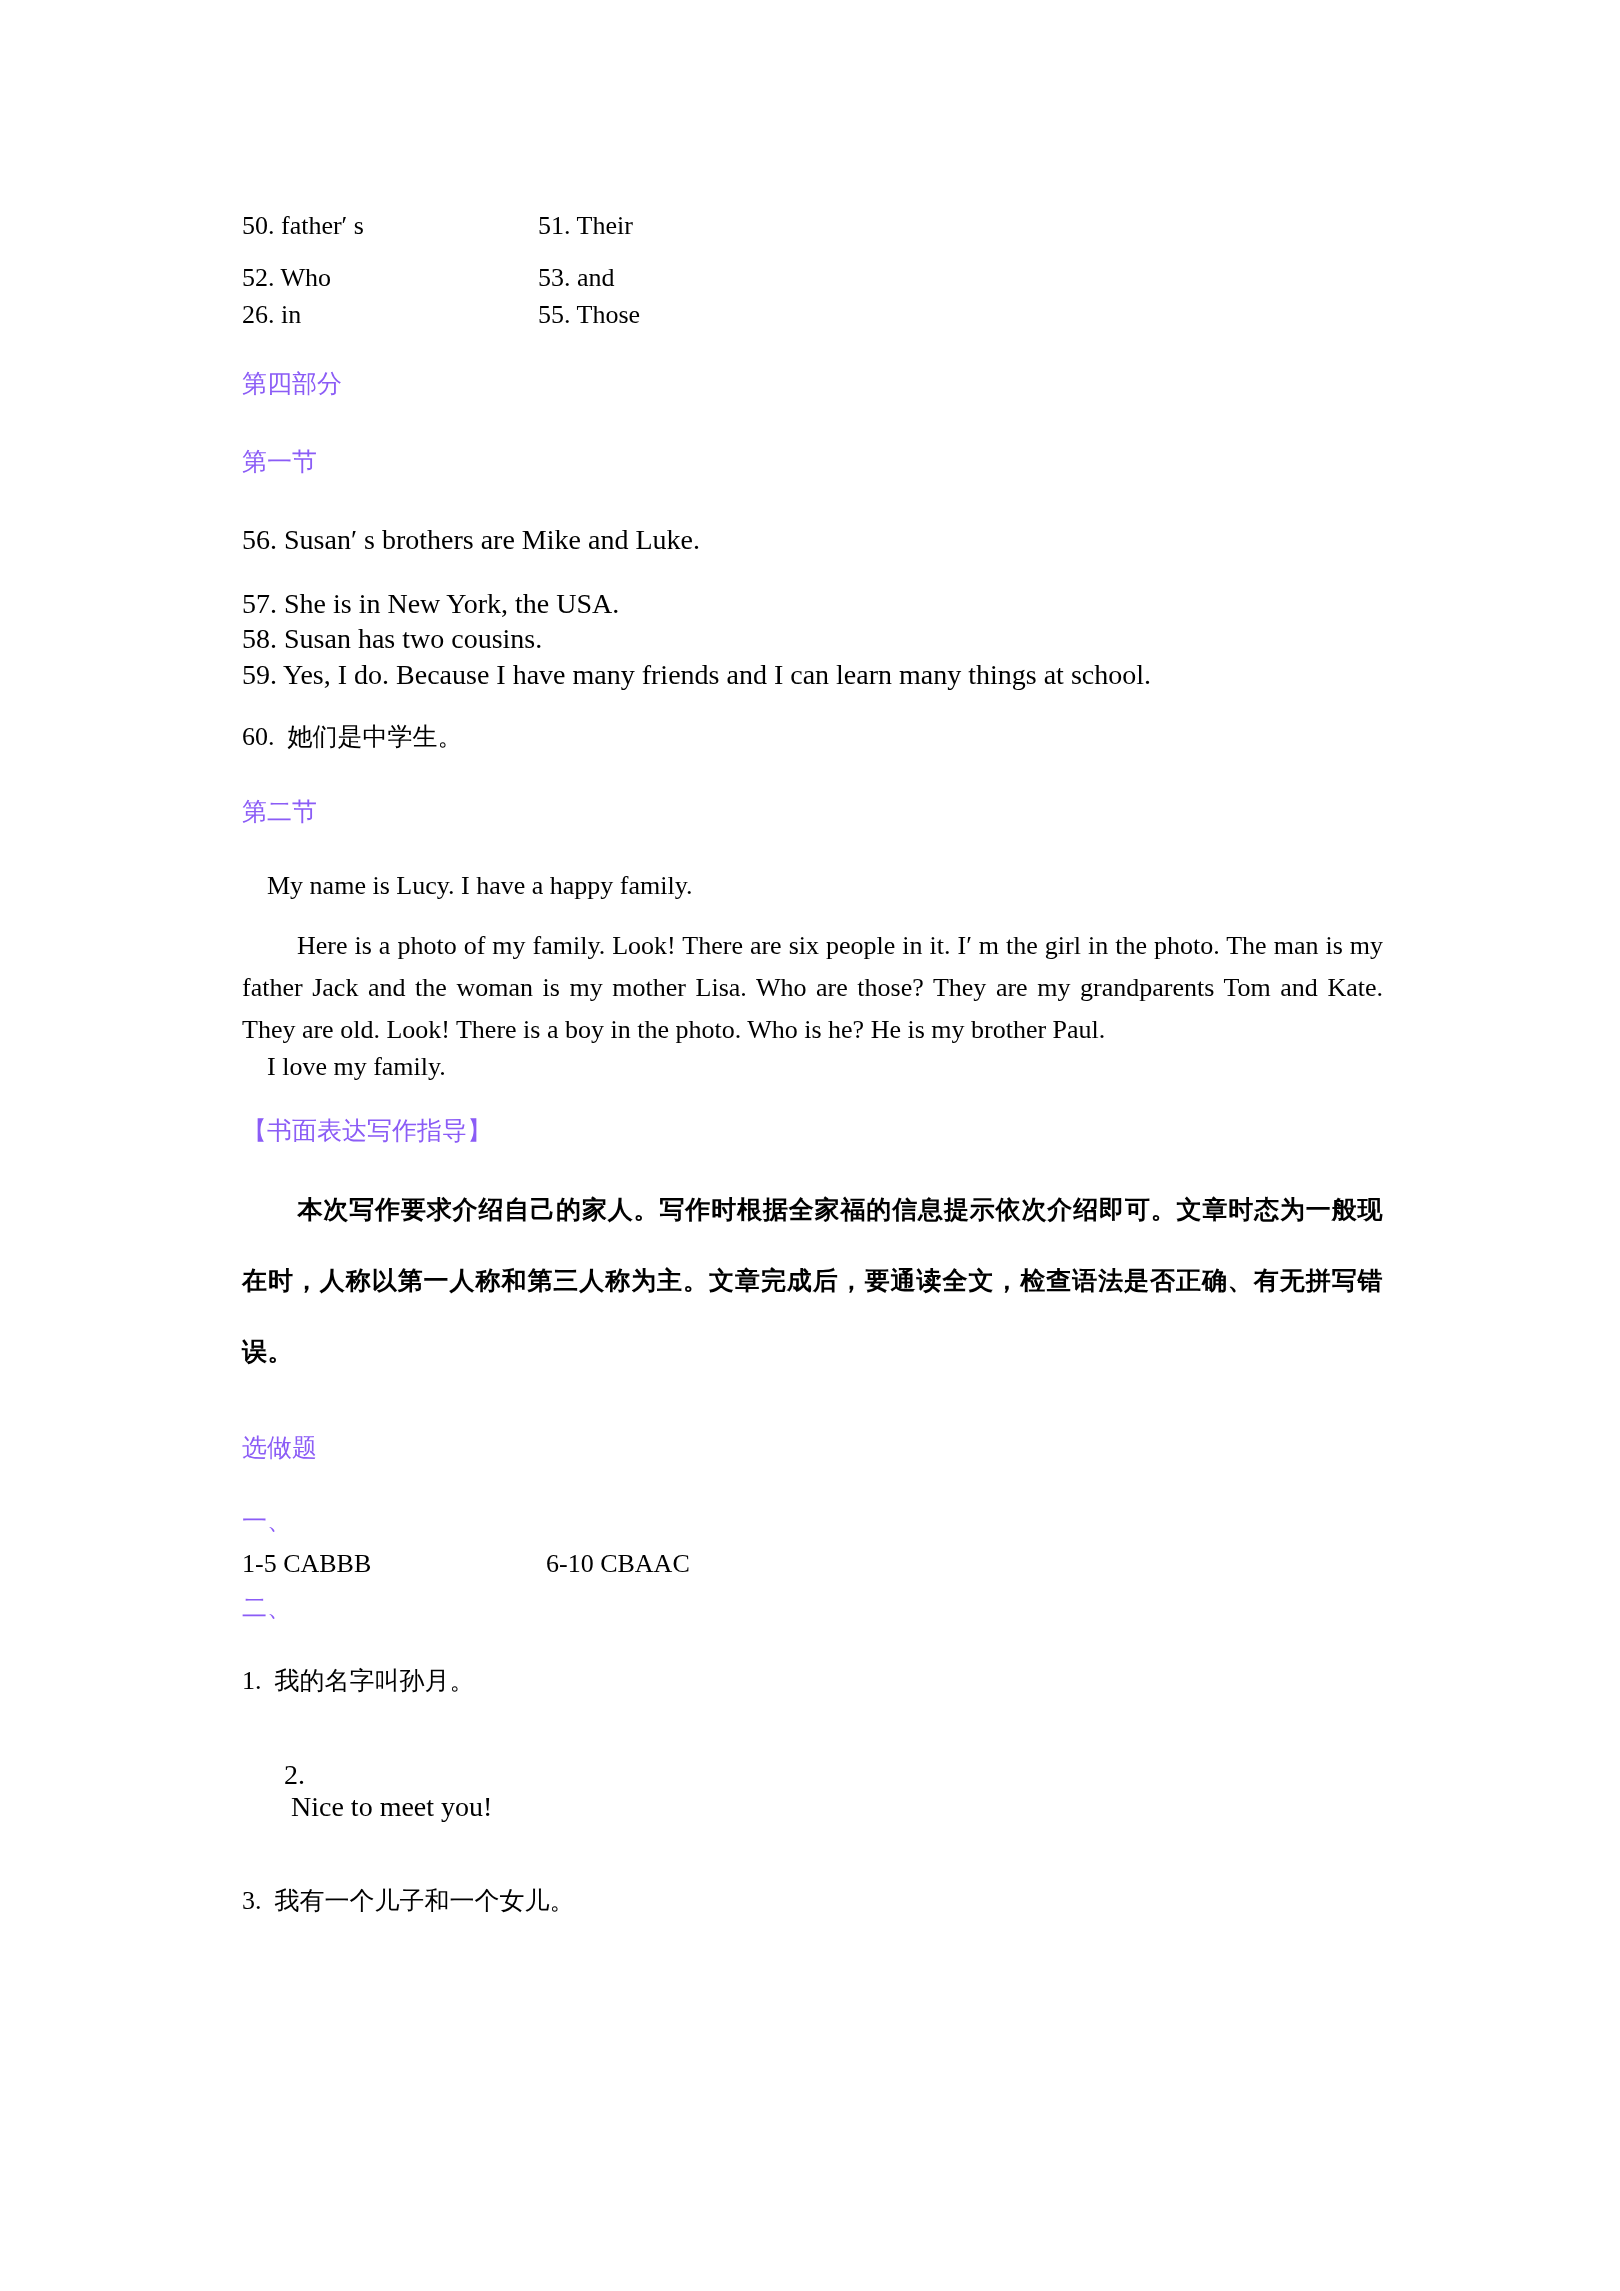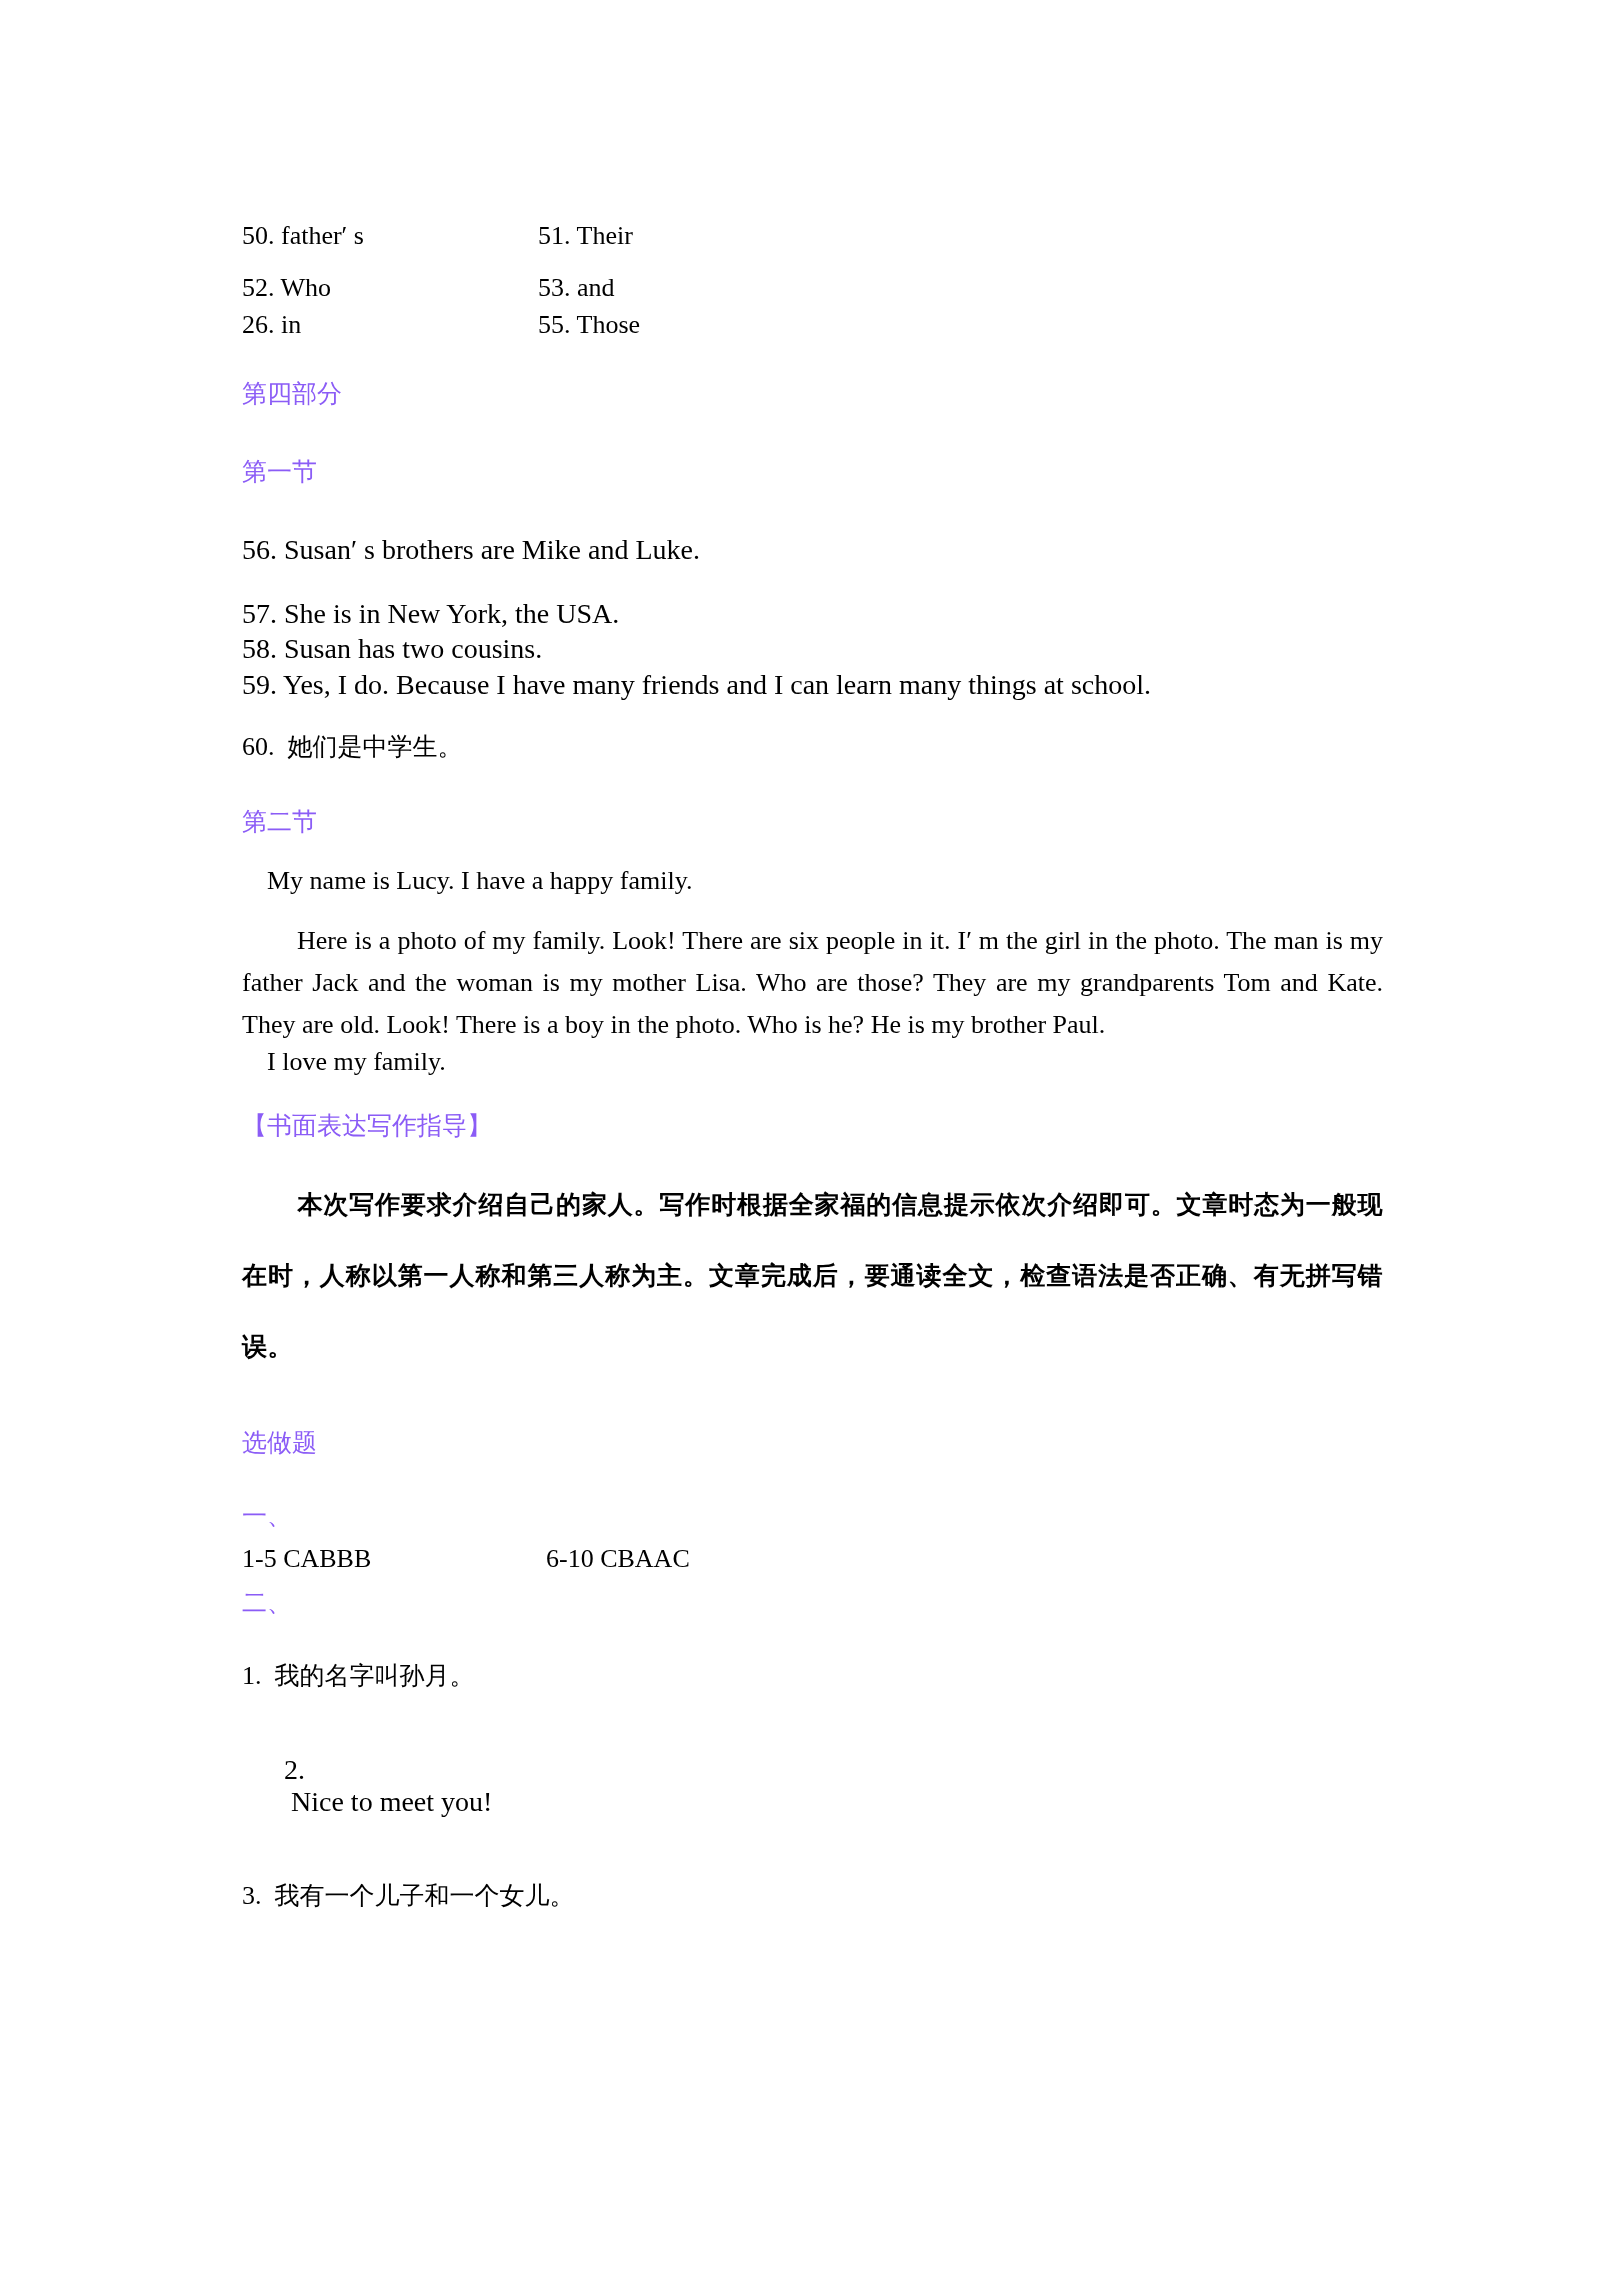--- a/index.html
+++ b/index.html
@@ -22,21 +22,21 @@
     top: 0;
     width: 1621px;
     height: 2292px;
     box-sizing: border-box;
     padding: 0;
     overflow: hidden;
   }
   .content {
     position: absolute;
     left: 242px;
-    top: 220px;
+    top: 210px;
     width: 1141px;
   }
 
   
   .line {
     font-size: 28px;
     line-height: 32px;
     color: #000;
     white-space: pre-wrap;
   }
@@ -139,21 +139,21 @@
     <div class="line" style="margin-top:3.6px;">58. Susan has two cousins.</div>
     <div class="line" style="margin-top:3.6px;">59. Yes, I do. Because I have many friends and I can learn many things at school.</div>
 
     <div class="cjk-mixed" style="margin-top:30px;">
       <span class="num-prefix">60.</span>
       <span>&nbsp;</span><span class="han">她们是中学生。</span>
     </div>
 
     <div class="cjk" style="margin-top:43px;">第二节</div>
 
-    <div class="essay-line" style="margin-top:27px;">
+    <div class="essay-line" style="margin-top:42px;">
       <span class="essay-indent"></span><span>My name is Lucy. I have a happy family.</span>
     </div>
 
     <div class="para-just" style="margin-top:23px;">
       <span class="indent"></span><span>Here is a photo of my family. Look! There are six people in it. I′ m the girl in the photo. The man is my father Jack and the woman is my mother Lisa. Who are those? They are my grandparents Tom and Kate. They are old. Look! There is a boy in the photo. Who is he? He is my brother Paul.</span>
     </div>
 
     <div class="essay-line" style="margin-top:0px;">
       <span class="essay-indent"></span><span>I love my family.</span>
     </div>

